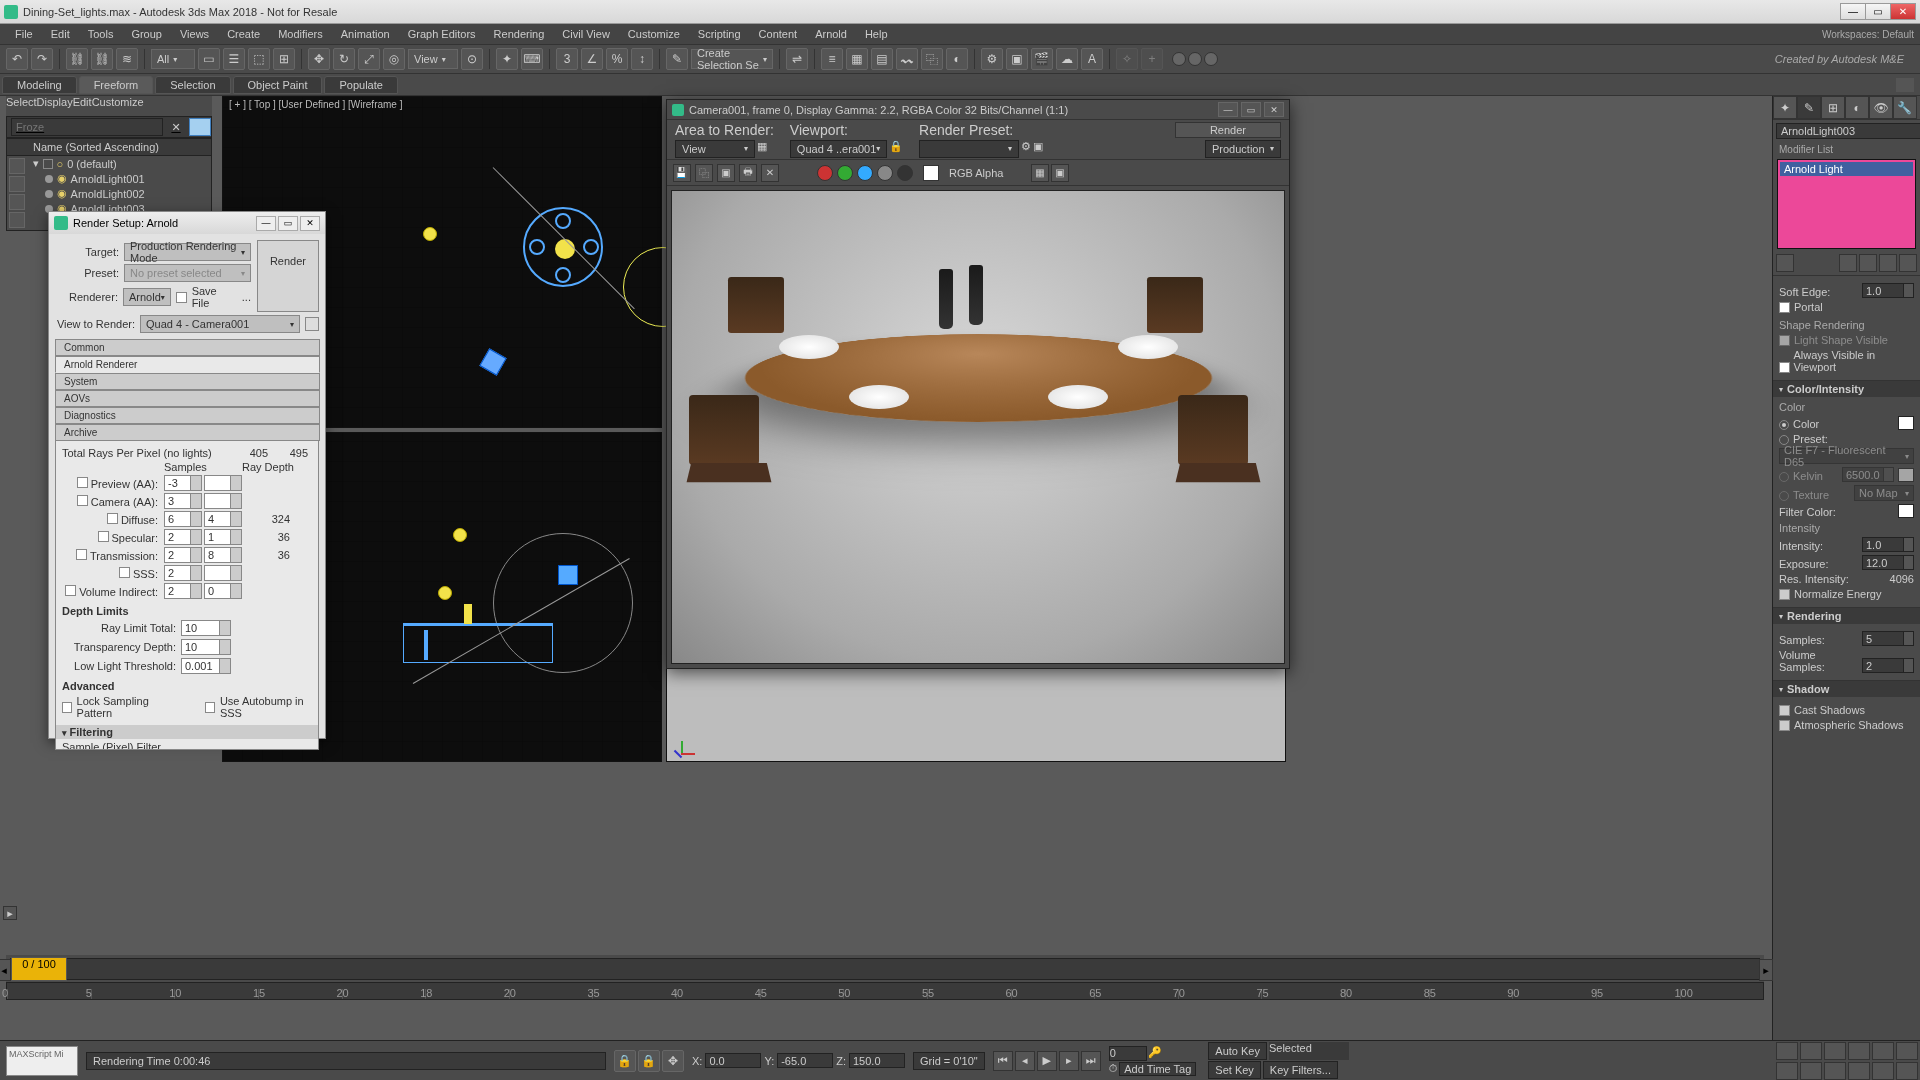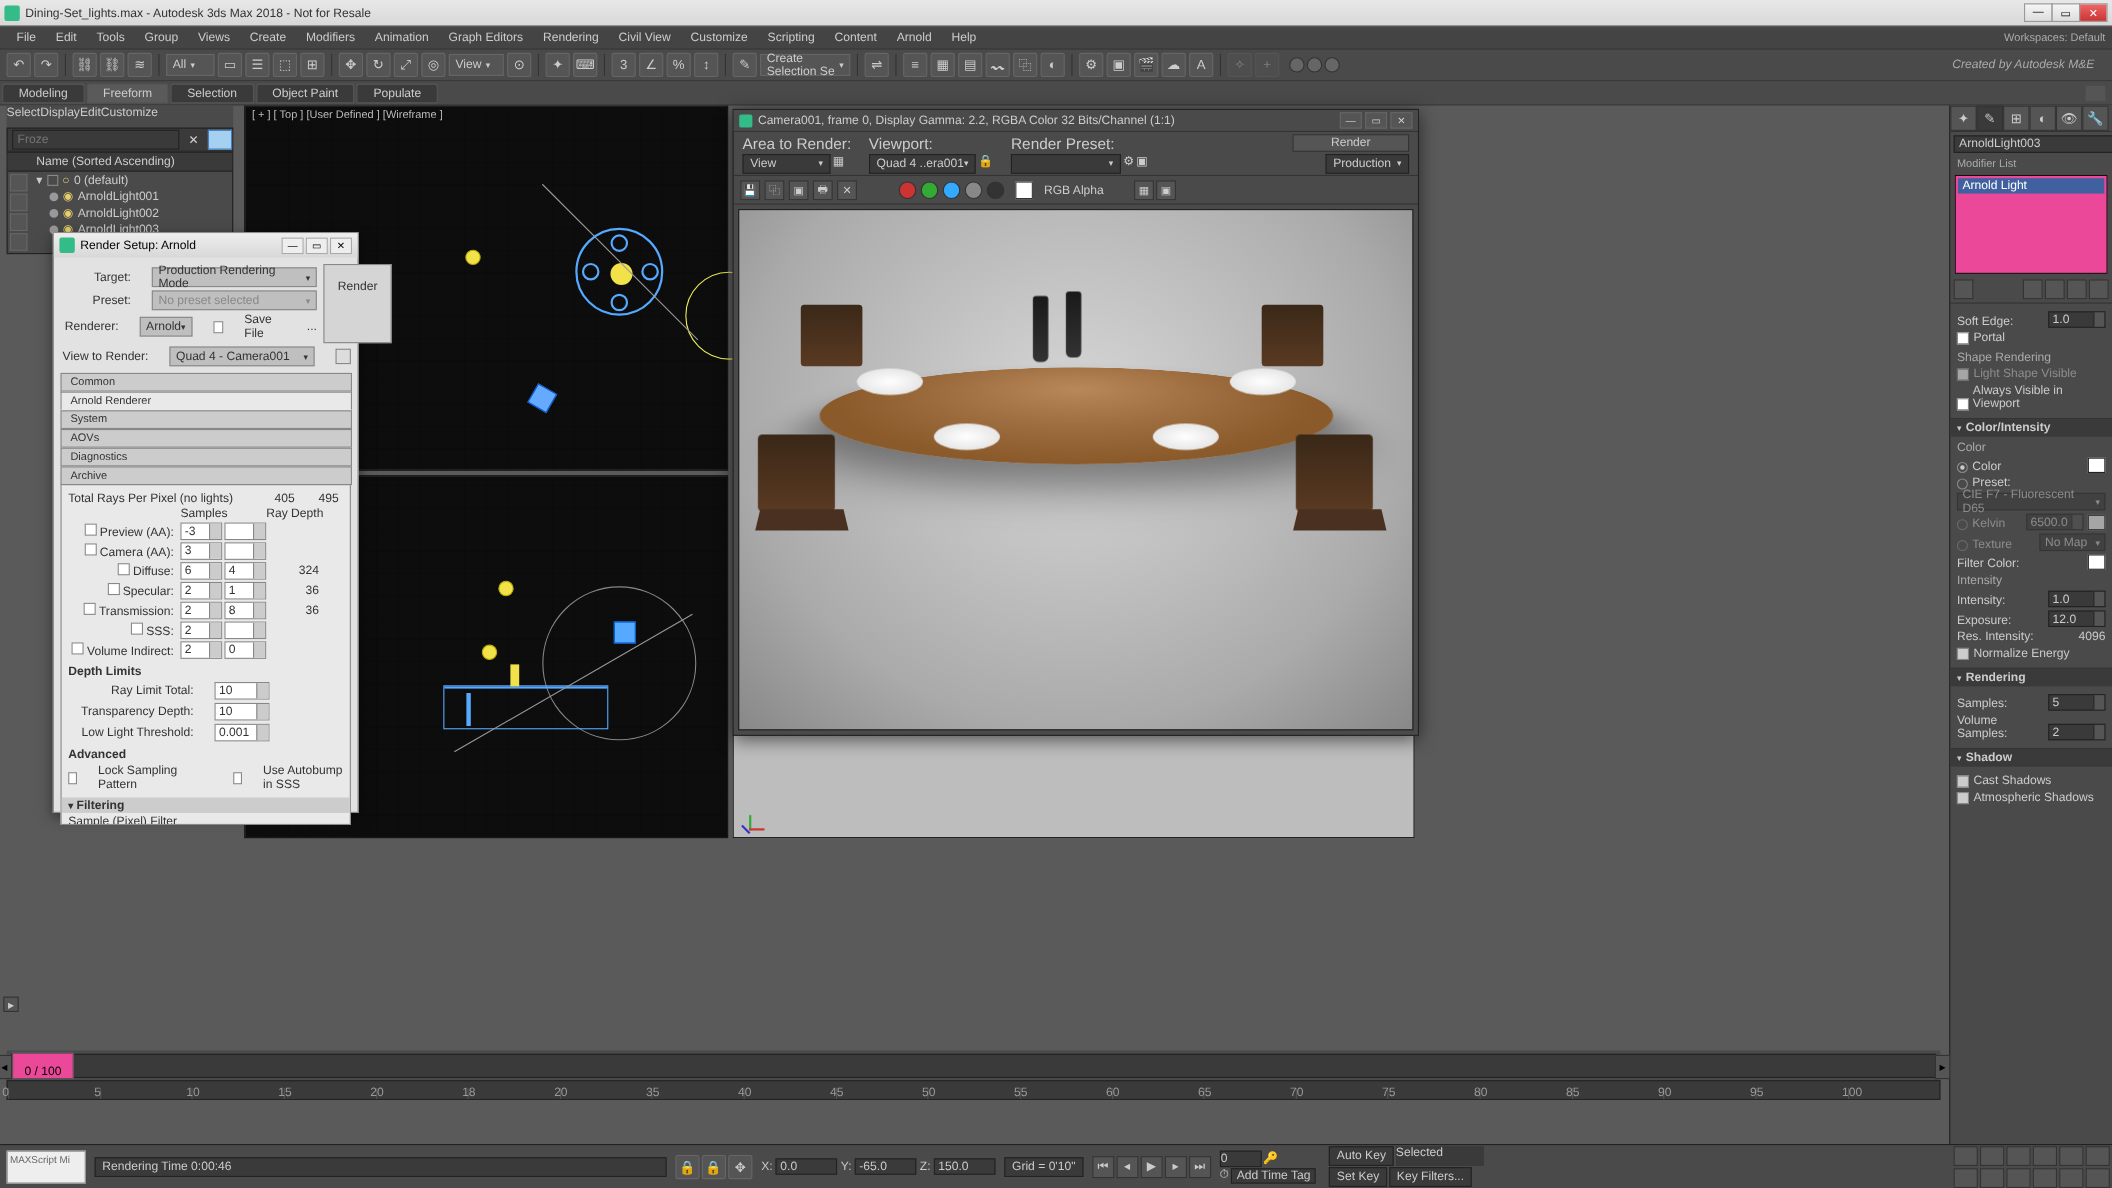--- a/index.html
+++ b/index.html
@@ -22,21 +22,21 @@
 .ribbon { height:22px; background:#4a4a4a; border-bottom:1px solid #333; display:flex; align-items:center; color:#ccc; }
 .ribbon .rib-tab { padding:2px 14px; cursor:pointer; background:#3a3a3a; border:1px solid #555; border-radius:3px 3px 0 0; margin-left:2px; }
 .ribbon .rib-tab.active { background:#5a5a5a; }
 .ribbon-ico { margin-left:auto; width:18px; height:14px; background:#555; margin-right:6px; }
 
 .workspace-area { position:relative; height:calc(100% - 136px); background:#5a5a5a; }
 
 
 .scene-menu { position:absolute; left:6px; top:0; width:206px; height:20px; background:#4a4a4a; display:flex; color:#ccc; }
 .scene-menu span { padding:2 8px; cursor:pointer; }
-.scene-hdr { position:absolute; left:6px; top:20px; width:206px; height:22px; background:#3a3a3a; border:1px solid #222; display:flex; align-items:center; }
+.scene-hdr { position:absolute; left:6px; top:20px; width:206px; height:22px; background:#3a3a3a; border:1px solid #222; display:flex; align-items:center;text-decoration:underline; }
 .scene-hdr .x { margin-left:auto; width:18px; text-align:center; color:#ccc; cursor:pointer; }
 .scene-hdr .sel { width:22px; height:18px; background:#a5d0f0; border:1px solid #4080c0; margin-left:4px; cursor:pointer; }
 .scene-list { position:absolute; left:6px; top:42px; width:206px; background:#4a4a4a; border:1px solid #222; color:#ccc; }
 .scene-list .col-hdr { background:#3a3a3a; padding:2px 6px; border-bottom:1px solid #222; display:flex; }
 .scene-list .left-icons { width:20px; display:flex; flex-direction:column; gap:2px; }
 .scene-list .left-icons div { width:16px; height:16px; background:#555; border:1px solid #666; }
 .scene-list .tree { flex:1; }
 .scene-list .tree .tn { padding:1px 0 1px 18px; display:flex; align-items:center; gap:4px; }
 .scene-list .tree .tn.l1 { padding-left:6px; }
 .scene-list .tree .tn .sq { width:10px; height:10px; border:1px solid #888; }
@@ -51,21 +51,21 @@
 .vp.persp { left:666px; top:336px; width:620px; height:330px; background:#bdbdbd; overflow:hidden; }
 
 
 .dlg { position:absolute; background:#e2e2e2; border:1px solid #888; box-shadow:0 4px 12px rgba(0,0,0,.5); }
 .dlg.render-setup { left:48px; top:115px; width:278px; height:528px; }
 .dlg .dlg-title { height:22px; background:linear-gradient(#eee,#d8d8d8); display:flex; align-items:center; padding:0 5px; }
 .dlg .dlg-title .ico { width:14px; height:14px; background:#3b8; border-radius:2px; margin-right:5px; }
 .dlg .dlg-title .spacer { margin-left:auto; }
 .dlg .dlg-title .btn { width:20px; height:15px; border:1px solid #aaa; margin-left:2px; display:flex; align-items:center; justify-content:center; font-size:9px; cursor:pointer; background:#eee; }
 .dlg-body { padding:6px; color:#333; }
-.field-row { display:flex; align-items:center; margin:3px 0; gap:19px; }
+.field-row { display:flex; align-items:center; margin:3px 0; gap:5px; }
 .field-row label { width:64px; text-align:right; }
 .dd { flex:1; background:#bfbfbf; border:1px solid #888; padding:1px 5px; height:18px; display:flex; align-items:center; cursor:pointer; }
 .dd::after { content:"▾"; margin-left:auto; font-size:8px; }
 .btn-big { background:#d5d5d5; border:1px solid #888; padding:14px 12px; cursor:pointer; }
 .ck { width:11px; height:11px; border:1px solid #888; background:#fff; display:inline-block; }
 .lock-ico { width:14px; height:14px; border:1px solid #888; background:#ddd; }
 
 .tabs { display:flex; margin-top:6px;flex-direction:column; }
 .tabs .tab { padding:2px 8px; border:1px solid #888; background:#ccc; margin-right:-1px; cursor:pointer; font-size:10px; }
 .tabs .tab.active { background:#e9e9e9; border-bottom:1px solid #e9e9e9; }
@@ -124,21 +124,21 @@
 .cmd-panel .p-spin::after { content:""; position:absolute; right:0; top:0; width:9px; height:100%; background:#555; border-left:1px solid #222; }
 .cmd-panel .p-dd { width:100%; background:#3a3a3a; border:1px solid #222; padding:1px 4px; height:16px; display:flex; align-items:center; cursor:pointer; }
 .cmd-panel .p-dd::after { content:"▾"; margin-left:auto; font-size:8px; }
 .csw { width:16px; height:14px; background:#fff; border:1px solid #222; cursor:pointer; }
 .radio { width:10px; height:10px; border:1px solid #888; border-radius:50%; display:inline-block; }
 .radio.on::after { content:""; display:block; width:4px; height:4px; background:#ccc; border-radius:50%; margin:2px; }
 
 
 .timeline { position:absolute; left:6px; bottom:57px; right:156px; height:28px; display:flex; align-items:center; background:#4a4a4a; }
 .timeline .tl-slider { flex:1; height:22px; background:#3a3a3a; border:1px solid #222; position:relative; margin:0 4px; }
-.timeline .tl-slider .thumb { position:absolute; left:0; top:-2px; width:56px; height:24px; background:#ec4899; border:1px solid #555; display:flex; align-items:flex-end; justify-content:center; }
+.timeline .tl-slider .thumb { position:absolute; left:0; top:-2px; width:56px; height:24px; background:#eab308; border:1px solid #555; display:flex; align-items:flex-start; justify-content:center; }
 .timeline .tl-slider .nav { width:14px; height:22px; background:#555; border:1px solid #333; position:absolute; display:flex; align-items:center; justify-content:center; cursor:pointer; }
 .time-ruler { position:absolute; left:6px; bottom:40px; right:156px; height:18px; background:#3a3a3a; border:1px solid #222; display:flex; align-items:flex-end; color:#999; font-size:9px; }
 .time-ruler .tick { flex:1; text-align:center; border-left:1px solid #555; height:10px; position:relative; }
 .time-ruler .tick span { position:absolute; top:-2px; left:-6px; }
 
 .status-bar { position:absolute; bottom:0; left:0; right:0; height:40px; background:#4a4a4a; border-top:1px solid #222; display:flex; align-items:center; color:#ccc; padding:0 6px; gap:8px; }
 .status-bar .sb-box { background:#3a3a3a; border:1px solid #222; padding:2px 6px; }
 .status-bar .mxs { width:72px; height:30px; background:#eee; border:1px solid #888; color:#666; font-size:9px; padding:2px; }
 .status-bar .coord input { width:56px; background:#3a3a3a; border:1px solid #222; color:#ccc; padding:1px 3px; height:15px; }
 .play-ctrl { display:flex; gap:2px; }

